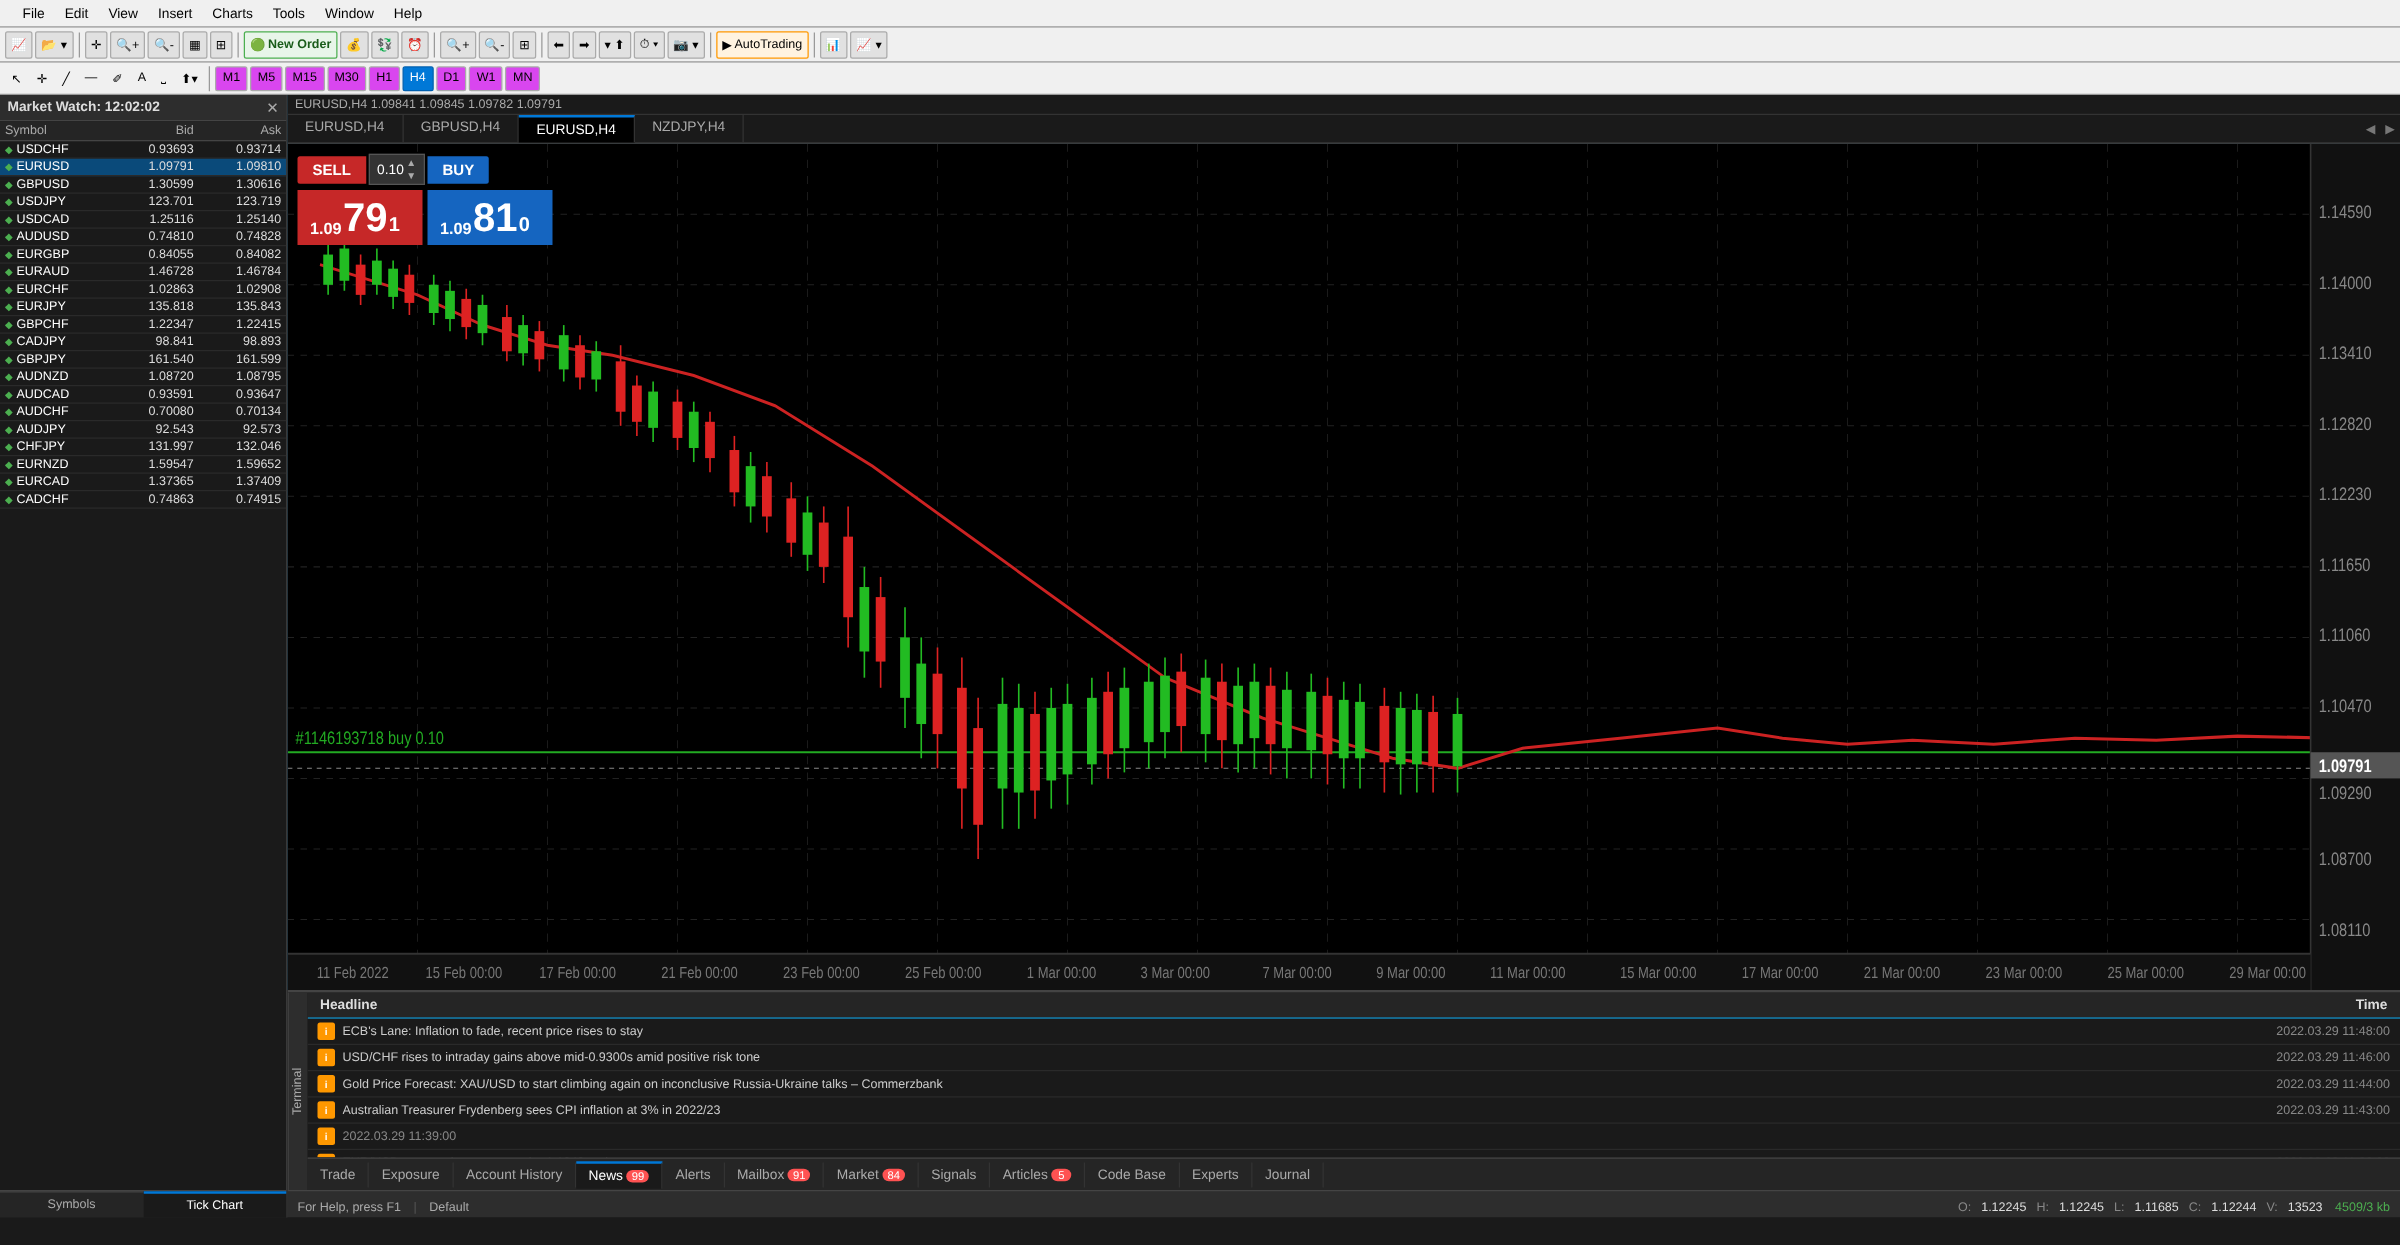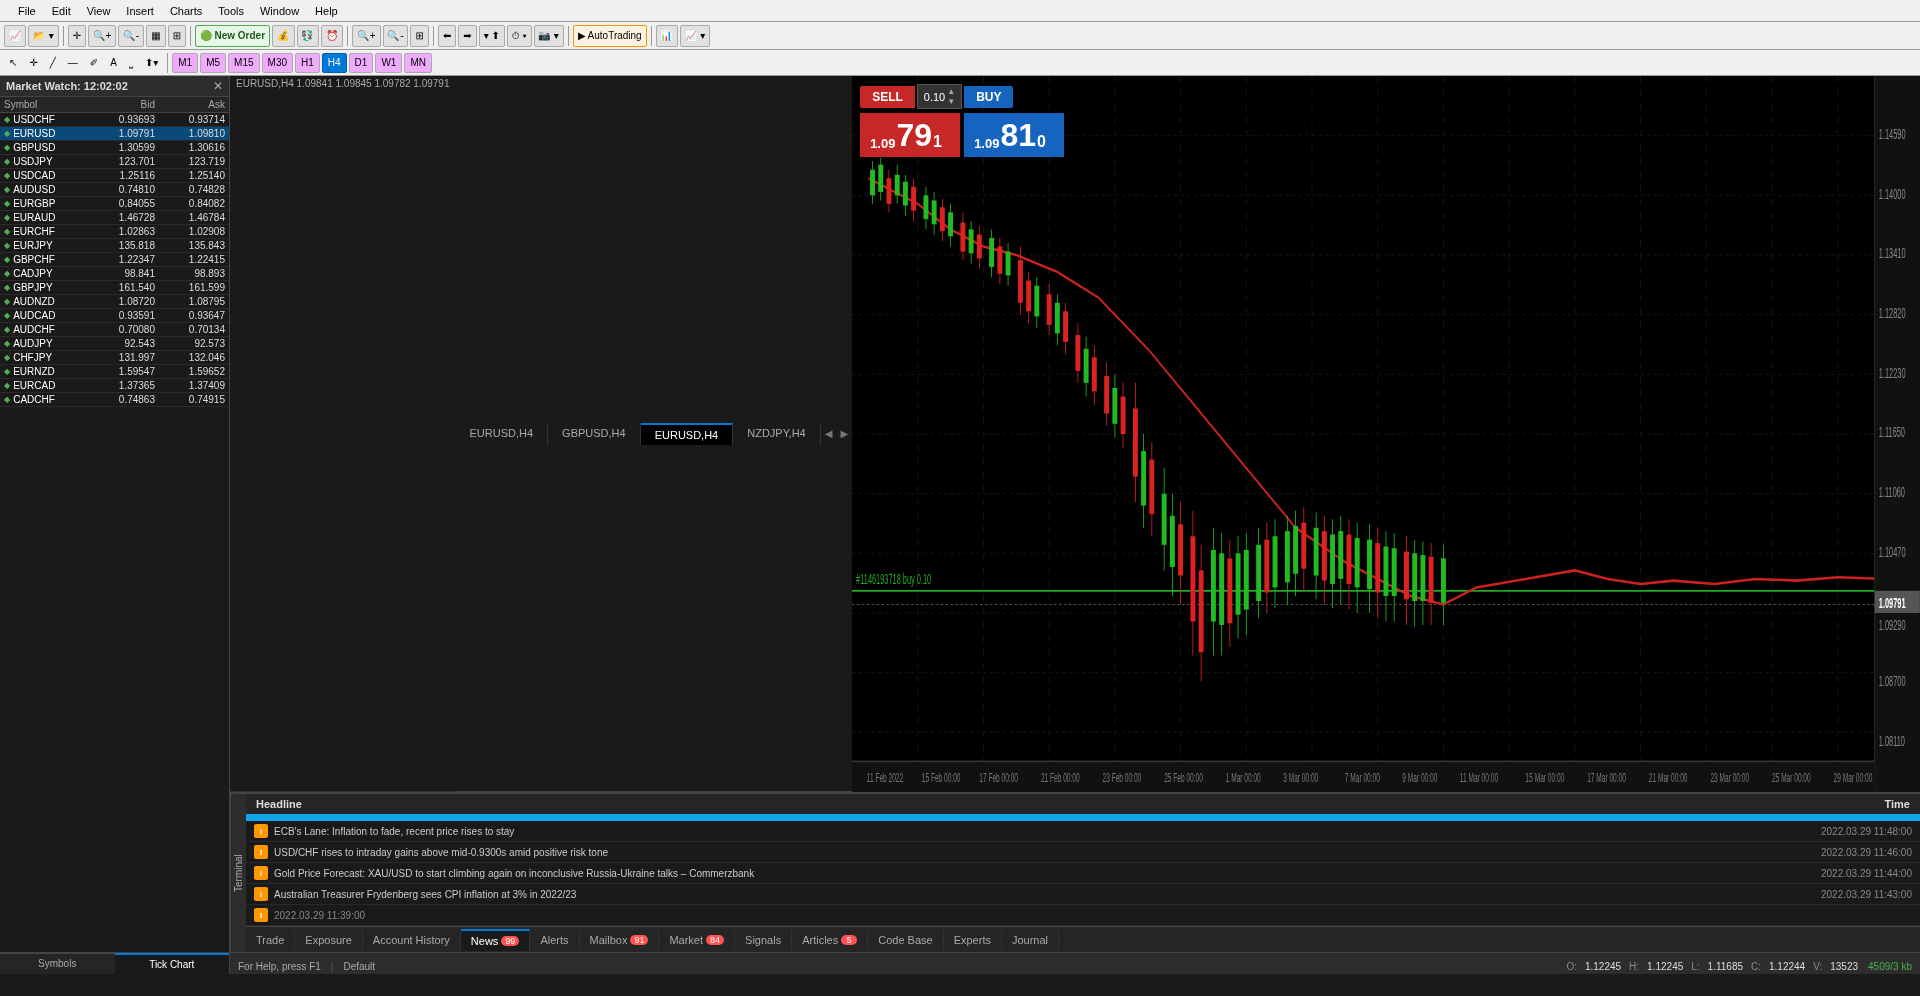--- a/index.html
+++ b/index.html
@@ -12,41 +12,41 @@
     
     .toolbar { background: #f0f0f0; display: flex; align-items: center; height: 28px; border-bottom: 1px solid #999; padding: 2px 4px; gap: 2px; }
     .toolbar-btn { background: #e1e1e1; border: 1px solid #aaa; border-radius: 2px; padding: 1px 4px; cursor: pointer; font-size: 10px; height: 22px; display: flex; align-items: center; gap: 2px; color: #000; }
     .toolbar-sep { width: 1px; height: 20px; background: #999; margin: 0 2px; }
     .toolbar-btn.new-order { background: #e8f5e9; border-color: #4caf50; color: #1a5c1a; font-weight: bold; }
     .toolbar-btn.autotrading { background: #fff3e0; border-color: #ff9800; }
 
     
     .drawing-bar { background: #f0f0f0; display: flex; align-items: center; height: 26px; border-bottom: 1px solid #999; padding: 1px 4px; gap: 2px; }
     .drawing-btn { background: transparent; border: 1px solid transparent; border-radius: 2px; padding: 1px 4px; cursor: pointer; font-size: 10px; height: 20px; display: flex; align-items: center; color: #000; }
-    .timeframe-btn { background: #f0abfc; border: 1px solid #aaa; border-radius: 2px; padding: 1px 5px; cursor: pointer; font-size: 10px; height: 20px; color: #000; }
+    .timeframe-btn { background: #d946ef; border: 1px solid #aaa; border-radius: 2px; padding: 1px 5px; cursor: pointer; font-size: 10px; height: 20px; color: #000; }
     .timeframe-btn.active { background: #0078d7; color: #fff; border-color: #0060b0; }
 
     
     .market-watch { width: 230px; background: #1a1a1a; border-right: 1px solid #444; display: flex; flex-direction: column; flex-shrink: 0; }
     .mw-header { background: #2d2d2d; display: flex; justify-content: space-between; align-items: center; padding: 3px 6px; border-bottom: 1px solid #444; }
     .mw-title { color: #ddd; font-size: 11px; font-weight: bold; }
     .mw-close { color: #aaa; cursor: pointer; font-size: 12px; }
     .mw-col-header { display: grid; grid-template-columns: 1fr 70px 70px; padding: 2px 4px; background: #252525; border-bottom: 1px solid #444; color: #aaa; font-size: 10px; }
     .mw-row { display: grid; grid-template-columns: 1fr 70px 70px; padding: 1px 4px; border-bottom: 1px solid #2a2a2a; cursor: pointer; }
     .mw-row.selected { background: #0a4a7a; }
     .mw-symbol { color: #fff; font-size: 10px; display: flex; align-items: center; gap: 3px; }
     .mw-diamond { color: #4caf50; font-size: 8px; }
     .mw-bid { color: #ddd; font-size: 10px; text-align: right; }
     .mw-ask { color: #ddd; font-size: 10px; text-align: right; }
     .mw-tabs { display: flex; background: #252525; border-top: 1px solid #444; margin-top: auto; }
     .mw-tab { flex: 1; text-align: center; padding: 4px 2px; cursor: pointer; color: #aaa; font-size: 10px; border-top: 1px solid #444; }
     .mw-tab.active { color: #fff; background: #1a1a1a; border-top: 2px solid #0078d7; }
 
     
-    .chart-area { flex: 1; background: #0c4a6e; display: flex; flex-direction: row; position: relative; overflow: hidden; }
+    .chart-area { flex: 1; background: #0c4a6e; display: flex; flex-direction: column; position: relative; overflow: hidden; }
     .chart-header { background: #1a1a1a; padding: 2px 6px; border-bottom: 1px solid #333; font-size: 10px; color: #aaa; display: flex; gap: 10px; }
     .chart-tab { padding: 4px 14px; cursor: pointer; color: #aaa; font-size: 11px; border-right: 1px solid #333; }
     .chart-tab.active { color: #fff; background: #000; border-top: 2px solid #0078d7; }
 
     
     .price-panel { position: absolute; top: 8px; left: 8px; z-index: 10; }
     .sell-buy-row { display: flex; align-items: center; gap: 2px; margin-bottom: 4px; }
     .sell-btn { background: #c62828; color: #fff; border: none; padding: 4px 12px; cursor: pointer; font-size: 12px; font-weight: bold; border-radius: 2px 0 0 2px; }
     .spread-box { background: #333; border: 1px solid #555; display: flex; align-items: center; gap: 2px; padding: 2px 6px; }
     .spread-val { color: #fff; font-size: 11px; }
@@ -620,21 +620,21 @@
         </svg>
       </div>
     </div>
 
     <div class="terminal-area" style="display:flex; flex-direction:row;">
       <div class="terminal-label">Terminal</div>
       <div style="flex:1; display:flex; flex-direction:column;">
         <div style="display:flex; flex:1; overflow:hidden;">
           <div style="flex:1; display:flex; flex-direction:column;">
 
-            <div style="display:flex; background:#252525; padding:4px 10px; border-bottom:7px solid #0ea5e9; align-items:center;">
+            <div style="display:flex; background:#252525; padding:4px 10px; border-bottom:1px solid #0ea5e9; align-items:center;">
               <span style="font-size:11px; color:#ddd; font-weight:bold; flex:1;">Headline</span>
               <span style="font-size:11px; color:#ddd; font-weight:bold;">Time</span>
             </div>
 
             <div style="flex:1; overflow:hidden; background:#1a1a1a;" id="news-items-container">
                 <div class="news-item">
       <div class="news-icon">i</div>
       <span class="news-text">ECB's Lane: Inflation to fade, recent price rises to stay</span>
       <span class="news-time">2022.03.29 11:48:00</span>
     </div>

